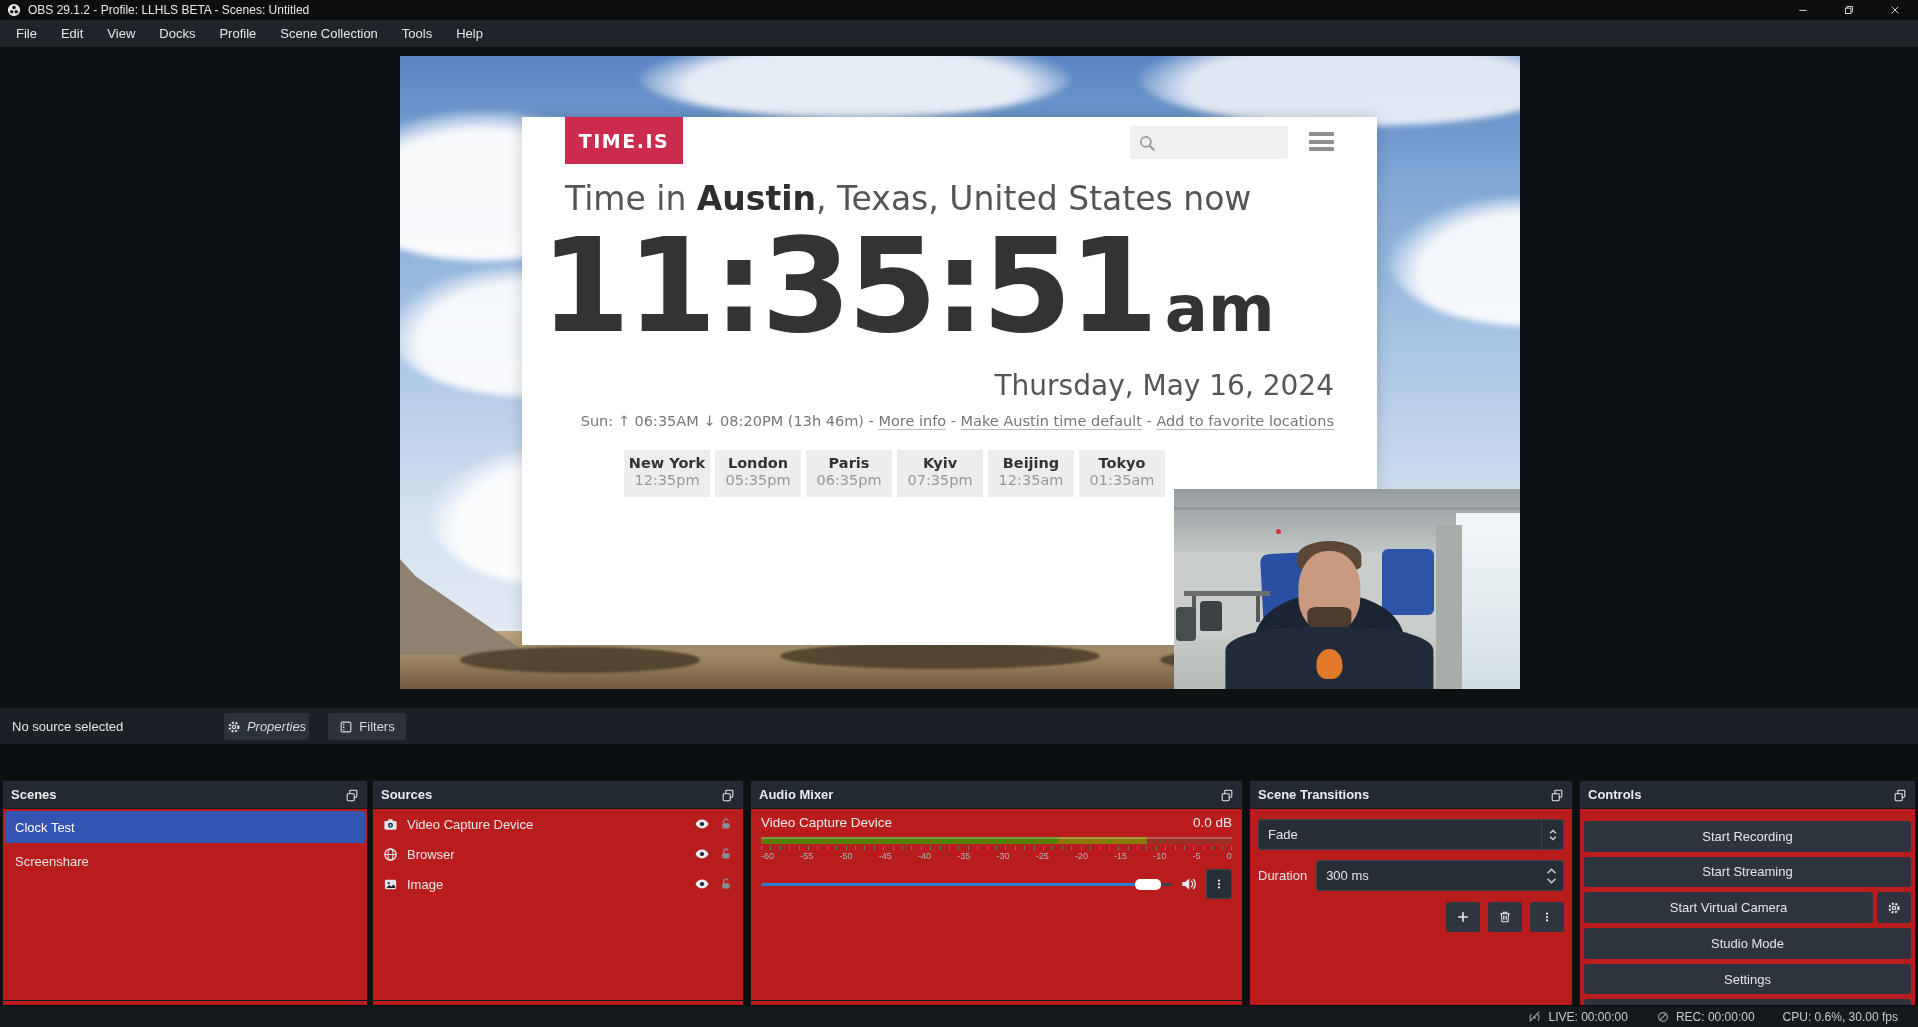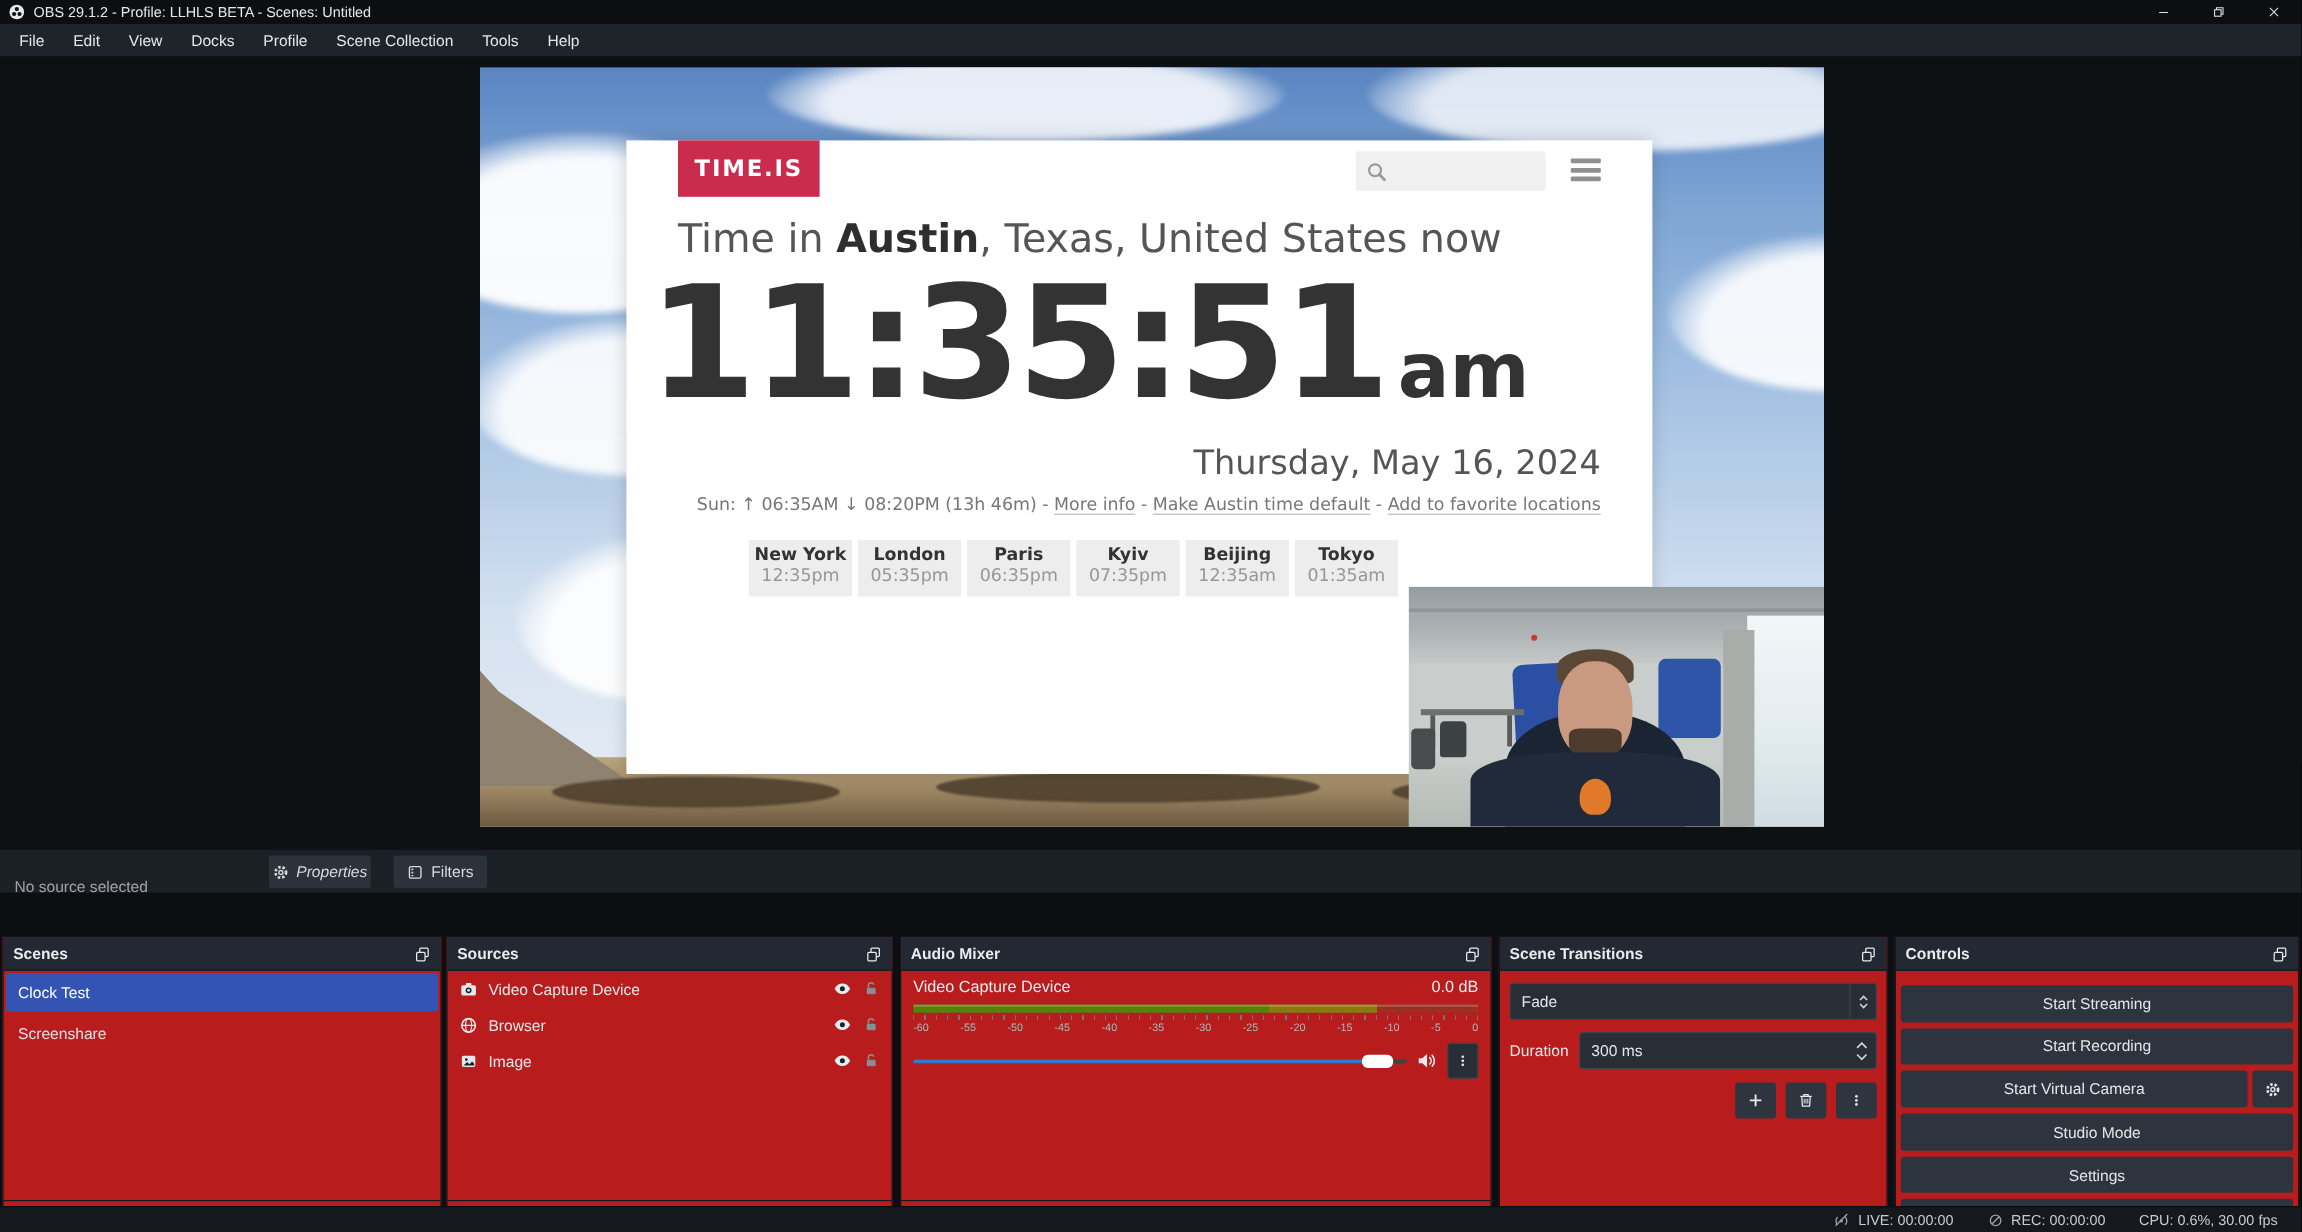--- a/index.html
+++ b/index.html
@@ -94,21 +94,21 @@
     background:#c99a7f; border-radius:46% 46% 42% 42%; }
   .wc-hair { position:absolute; left:50%; bottom:118px; transform:translateX(-50%); width:64px; height:30px;
     background:#5a4736; border-radius:50% 50% 20% 20%; }
   .wc-beard { position:absolute; left:50%; bottom:56px; transform:translateX(-50%); width:44px; height:26px;
     background:#4d3b2d; border-radius:20% 20% 50% 50%; }
   .wc-logo { position:absolute; left:50%; bottom:10px; transform:translateX(-50%); width:26px; height:30px;
     background:#e07a2a; border-radius:50% 50% 40% 40%; }
 
   
   .source-toolbar { position:absolute; left:0; top:707px; width:100%; height:37px; background:#1a2026; border-top:1px solid #0b0d10; }
-  .st-status { position:absolute; left:12px; top:12px; line-height:37px; font-size:13px; color:#a3a3a3; }
+  .st-status { position:absolute; left:12px; top:0; line-height:37px; font-size:13px; color:#e5e5e5; }
   .st-btn { position:absolute; top:5px; height:27px; background:#2b323a; border-radius:3px;
     display:flex; align-items:center; justify-content:center; gap:6px; font-size:13px; color:#d6dbe0; }
   .st-props { left:224px; width:85px;font-style:italic; }
   .st-filters { left:328px; width:78px; }
 
   
   .docks { position:absolute; left:0; top:744px; width:100%; height:261px; background:#0c0f12; }
   .panel { position:absolute; top:4px; height:255px; background:#b91c1c; border:1px solid #11151a;margin-top:32px; }
   .p-scenes { left:2px; width:366px; }
   .p-sources { left:372px; width:372px; }
@@ -639,22 +639,22 @@
       <div class="panel-header">
         <span>Controls</span>
         <span>
           <svg width="14" height="14" viewBox="0 0 16 16" stroke="currentColor" stroke-width="1.2">
               <rect x="5.5" y="2.5" width="8" height="8" rx="1" fill="none"></rect>
               <rect x="2.5" y="6.5" width="8" height="8" rx="1" fill="#232932"></rect>
             </svg>
         </span>
       </div>
       <div class="panel-body controls-body">
+        <div class="ctl-btn">Start Recording</div>
         <div class="ctl-btn">Start Streaming</div>
-        <div class="ctl-btn">Start Recording</div>
         <div class="ctl-row">
           <div class="ctl-btn">Start Virtual Camera</div>
           <div class="ctl-btn ctl-gear">
             <svg width="14" height="14" viewBox="0 0 16 16">
                 <circle cx="8" cy="8" r="5" fill="none" stroke="currentColor" stroke-width="2.6" stroke-dasharray="2.3 1.8"></circle>
                 <circle cx="8" cy="8" r="1.9" fill="none" stroke="currentColor" stroke-width="1.4"></circle>
               </svg>
           </div>
         </div>
         <div class="ctl-btn">Studio Mode</div>

